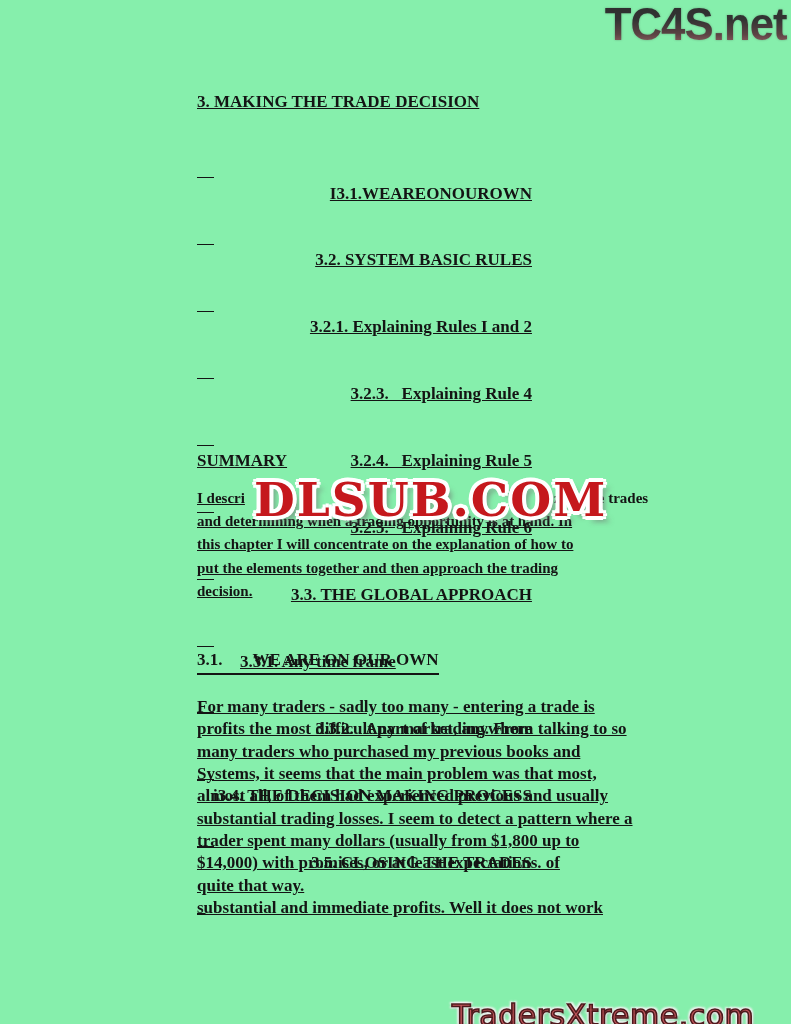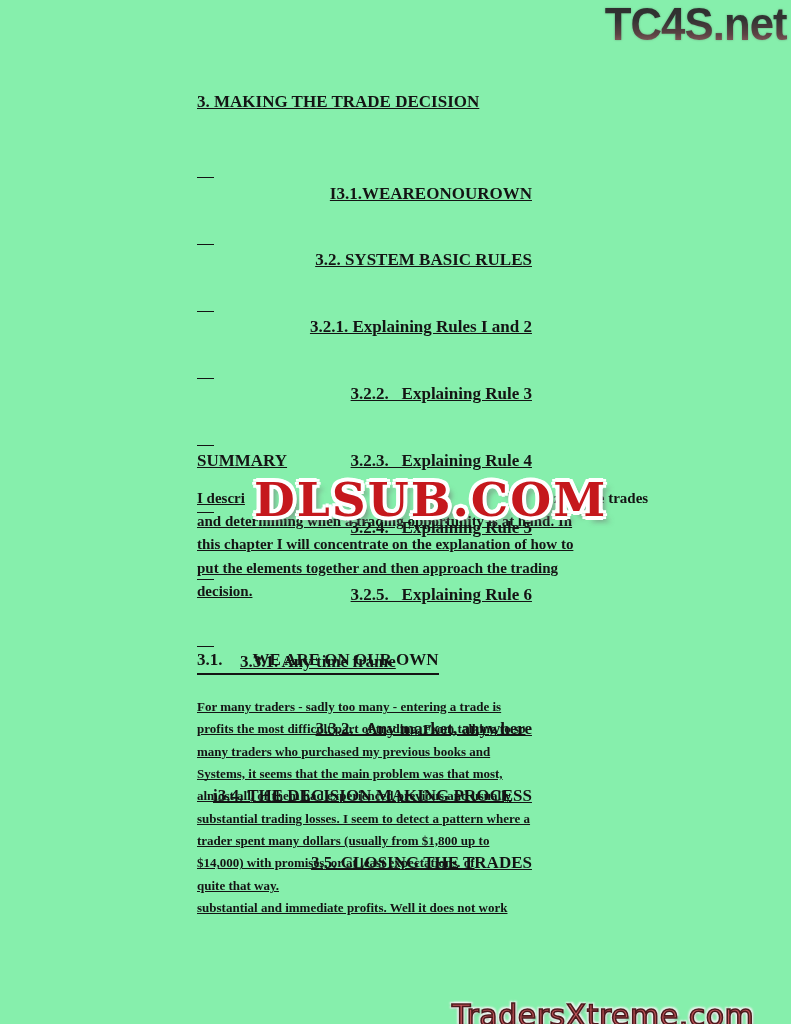--- a/index.html
+++ b/index.html
@@ -94,21 +94,21 @@
     display: inline-block;
     border-bottom: 2px solid #141414;
     padding-bottom: 3px;
   }
   .h31-title { margin-left: 30px; }
 
   .para2 {
     position: absolute;
     left: 197px; top: 696px;
     width: 515px;
-    font-size: 13px;
+    font-size: 17px;
     line-height: 22.35px;
   }
 
   
   .txtreme {
     position: absolute;
     left: 452px; top: 996px;
     font-family: "DejaVu Sans", sans-serif;
     font-weight: normal;
     font-size: 30px;
@@ -128,24 +128,24 @@
 <div class="page">
 
   <div class="tc4s">TC4S.net</div>
 
   <div class="toc-title doc">3. MAKING THE TRADE DECISION</div>
 
   <div class="toc doc">
     <div class="ind-a">I3.1.WEAREONOUROWN</div>
     <div class="ind-a">3.2. SYSTEM BASIC RULES</div>
     <div class="ind-b">3.2.1. Explaining Rules I and 2</div>
-    <div class="ind-b">3.2.2.   Explaining Rule 3</div>
     <div class="ind-b">3.2.3.   Explaining Rule 4</div>
     <div class="ind-b">3.2.4.   Explaining Rule 5</div>
     <div class="ind-b">3.2.5.   Explaining Rule 6</div>
+    <div class="ind-a">3.3. THE GLOBAL APPROACH</div>
     <div class="ind-b2">3.3.1. Any time frame</div>
     <div class="ind-b">3.3.2.   Any market, anywhere</div>
     <div class="ind-a2">i3.4. THE DECISION MAKING PROCESS</div>
     <div class="ind-a">3.5. CLOSING THE TRADES</div>
   </div>
 
   <div class="summary-h doc">SUMMARY</div>
 
   <div class="sum-para doc">
     <div class="sum-line1">

